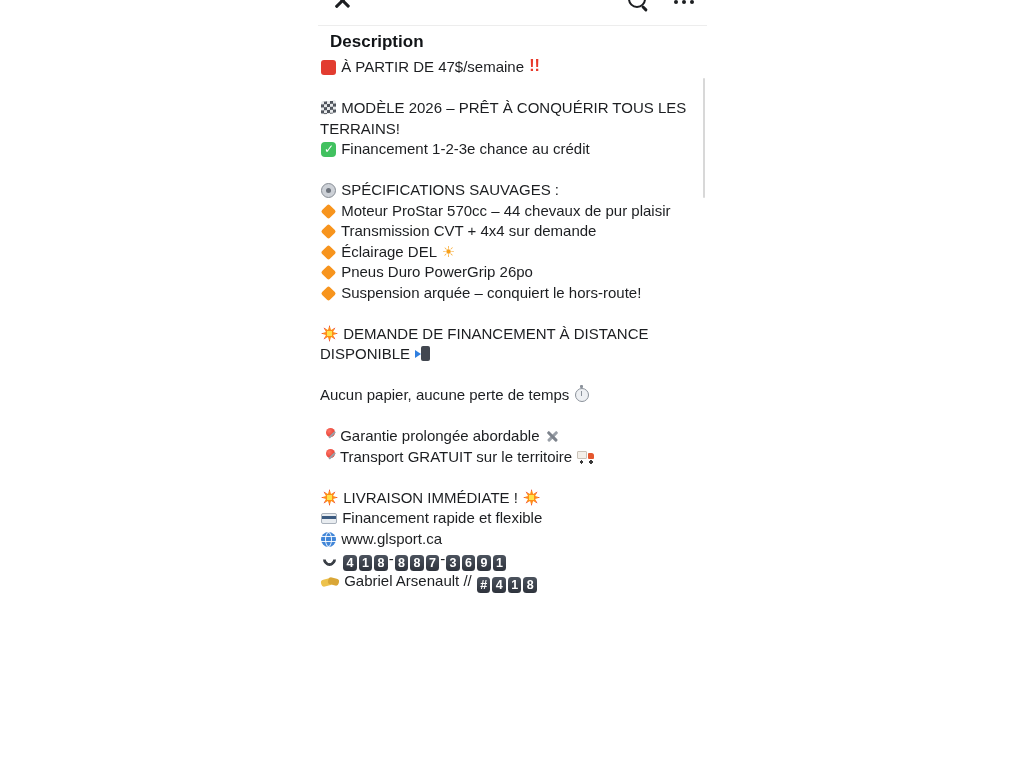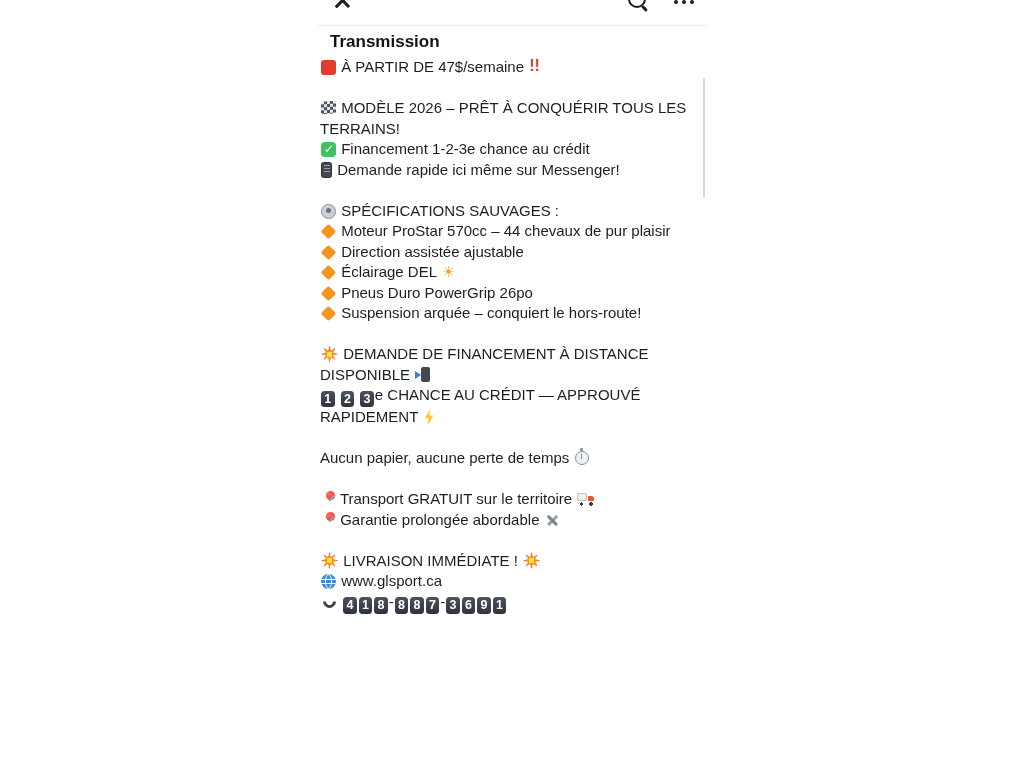--- a/index.html
+++ b/index.html
@@ -123,44 +123,44 @@
       <span class="icon-close"></span>
       <span class="icon-search"></span>
       <span class="icon-more">
           <i></i>
           <i></i>
           <i></i>
         </span>
     </div>
     <div class="topbar-divider"></div>
 
-    <div class="heading">Transmission</div>
+    <div class="heading">Description</div>
 
     <div class="desc">
         <div class="line"><span class="em em-red-square"></span> À PARTIR DE 47$/semaine <span class="em em-double-exclamation"></span></div>
         <div class="line blank"></div>
         <div class="line"><span class="em em-chequered-flag"></span> MODÈLE 2026 – PRÊT À CONQUÉRIR TOUS LES TERRAINS!</div>
         <div class="line"><span class="em em-check-mark"></span> Financement 1-2-3e chance au crédit</div>
-        <div class="line"><span class="em em-mobile-phone"></span> Demande rapide ici même sur Messenger!</div>
         <div class="line blank"></div>
         <div class="line"><span class="em em-wheel"></span> SPÉCIFICATIONS SAUVAGES :</div>
         <div class="line"><span class="em em-orange-diamond"></span> Moteur ProStar 570cc – 44 chevaux de pur plaisir</div>
-        <div class="line"><span class="em em-orange-diamond"></span> Direction assistée ajustable</div>
+        <div class="line"><span class="em em-orange-diamond"></span> Transmission CVT + 4x4 sur demande</div>
         <div class="line"><span class="em em-orange-diamond"></span> Éclairage DEL <span class="em em-sun"></span></div>
         <div class="line"><span class="em em-orange-diamond"></span> Pneus Duro PowerGrip 26po</div>
         <div class="line"><span class="em em-orange-diamond"></span> Suspension arquée – conquiert le hors-route!</div>
         <div class="line blank"></div>
         <div class="line"><span class="em em-collision"></span> DEMANDE DE FINANCEMENT À DISTANCE DISPONIBLE <span class="em em-phone-arrow"></span></div>
-        <div class="line"><span class="keycap">1</span> <span class="keycap">2</span> <span class="keycap">3</span>e CHANCE AU CRÉDIT — APPROUVÉ RAPIDEMENT <span class="em em-lightning"></span></div>
         <div class="line blank"></div>
         <div class="line">Aucun papier, aucune perte de temps <span class="em em-stopwatch"></span></div>
         <div class="line blank"></div>
+        <div class="line"><span class="em em-pushpin"></span> Garantie prolongée abordable <span class="em em-hammer-wrench"></span></div>
         <div class="line"><span class="em em-pushpin"></span> Transport GRATUIT sur le territoire <span class="em em-delivery-truck"></span></div>
-        <div class="line"><span class="em em-pushpin"></span> Garantie prolongée abordable <span class="em em-hammer-wrench"></span></div>
         <div class="line blank"></div>
         <div class="line"><span class="em em-collision"></span> LIVRAISON IMMÉDIATE ! <span class="em em-collision"></span></div>
+        <div class="line"><span class="em em-credit-card"></span> Financement rapide et flexible</div>
         <div class="line"><span class="em em-globe"></span> www.glsport.ca</div>
         <div class="line"><span class="em em-phone-receiver"></span> <span class="keycap">4</span><span class="keycap">1</span><span class="keycap">8</span>-<span class="keycap">8</span><span class="keycap">8</span><span class="keycap">7</span>-<span class="keycap">3</span><span class="keycap">6</span><span class="keycap">9</span><span class="keycap">1</span></div>
+        <div class="line"><span class="em em-handshake"></span> Gabriel Arsenault // <span class="keycap">#</span><span class="keycap">4</span><span class="keycap">1</span><span class="keycap">8</span></div>
       </div>
 
     <div class="scroll-thumb"></div>
   </div>
 </div>
 
 </body></html>

